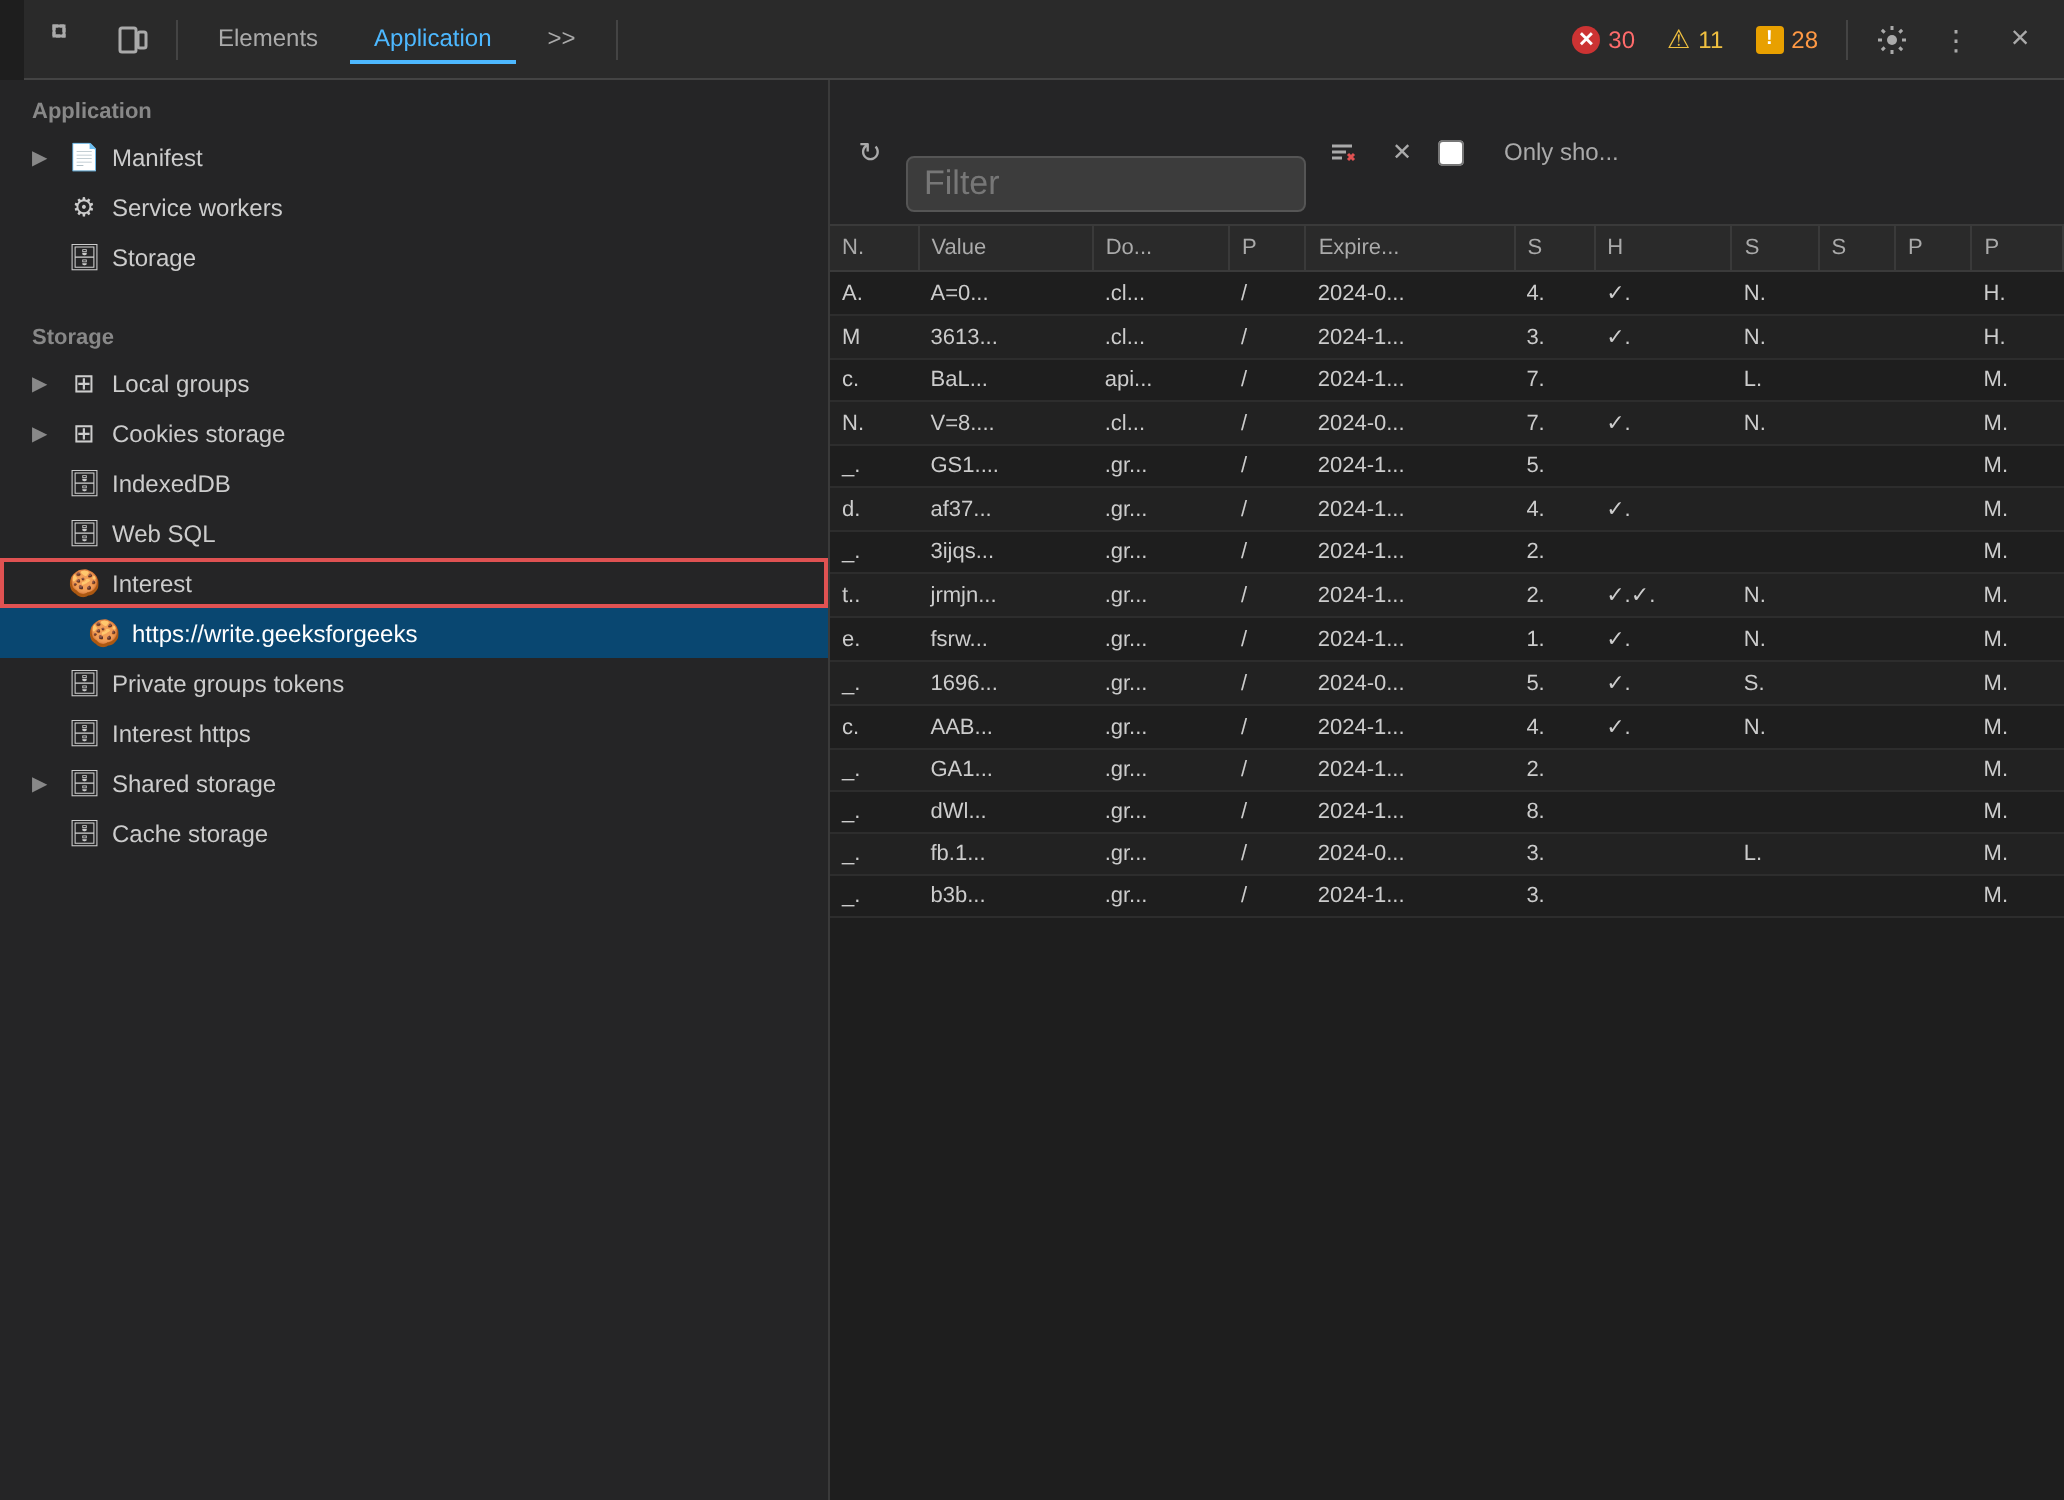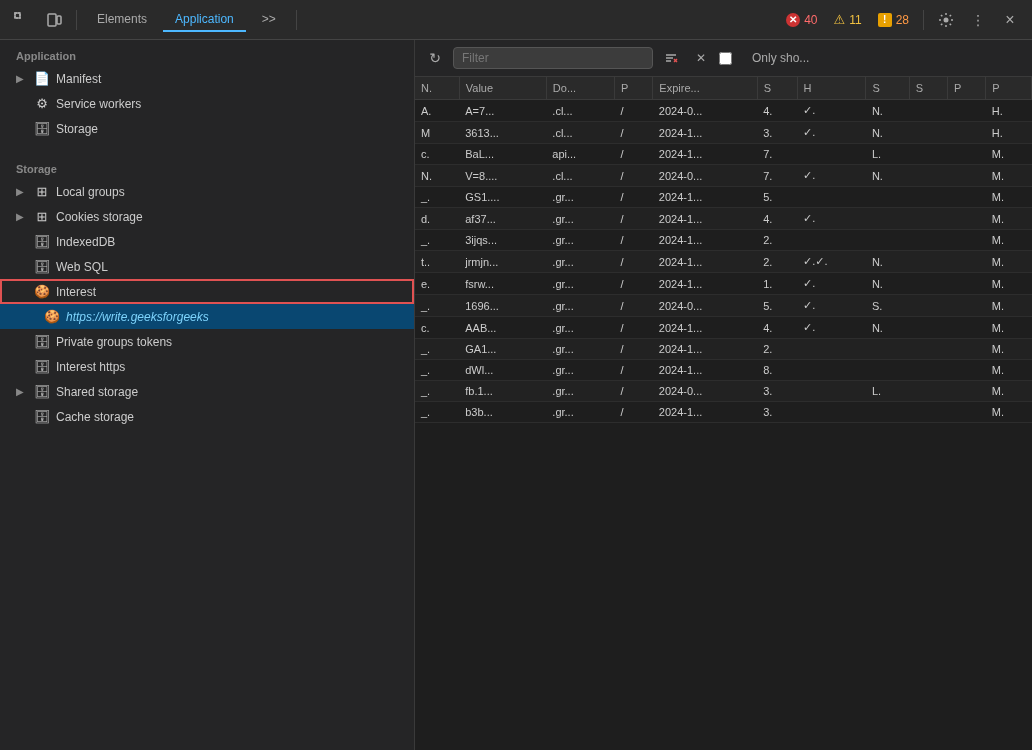--- a/index.html
+++ b/index.html
@@ -18,20 +18,21 @@
     
     .toolbar {
       display: flex;
       align-items: center;
       background: #2a2a2a;
       border-bottom: 1px solid #444;
       height: 40px;
       padding: 0 8px;
       gap: 4px;
       flex-shrink: 0;
+      margin-left: 12px;
     }
     .toolbar-icon {
       width: 28px; height: 28px;
       display: flex; align-items: center; justify-content: center;
       color: #aaa; cursor: pointer; border-radius: 4px;
       font-size: 14px;
     }
     .toolbar-tab {
       padding: 4px 12px;
       color: #aaa;
@@ -145,22 +146,23 @@
       display: flex; align-items: center; justify-content: center;
       cursor: pointer; color: #aaa; font-size: 14px; border-radius: 3px;
     }
     .filter-input {
       width: 200px;
       background: #3c3c3c;
       border: 1px solid #555;
       border-radius: 4px;
       color: #f97316;
       padding: 3px 8px;
-      font-size: 12px;
+      font-size: 17px;
       outline: none;
+      margin-top: 32px;
     }
     .filter-input::placeholder { color: #777; }
     .icon-btn {
       width: 24px; height: 24px;
       display: flex; align-items: center; justify-content: center;
       cursor: pointer; color: #aaa; font-size: 12px; border-radius: 3px;
     }
     .checkbox-label {
       display: flex; align-items: center; gap: 20px;
       color: #aaa; font-size: 12px; cursor: pointer;
@@ -219,21 +221,21 @@
     </svg>
   </div>
   <div class="toolbar-sep"></div>
   <div class="toolbar-tab">Elements</div>
   <div class="toolbar-tab active">Application</div>
   <div class="toolbar-tab">&gt;&gt;</div>
   <div class="toolbar-sep"></div>
   <div class="toolbar-spacer"></div>
   <div class="badge badge-red">
     <div class="badge-circle-red">✕</div>
-    <span>40</span>
+    <span>30</span>
   </div>
   <div class="badge badge-yellow">
     <span style="font-size:13px;">⚠</span>
     <span>11</span>
   </div>
   <div class="badge badge-orange">
     <div class="badge-excl">!</div>
     <span>28</span>
   </div>
   <div class="toolbar-sep"></div>
@@ -299,21 +301,21 @@
     </div>
 
     <div class="sidebar-item selected-box" style="position:relative;">
       <span class="arrow" style="width:12px;"></span>
       <span class="icon">🍪</span>
       <span>Interest</span>
     </div>
 
     <div class="sidebar-item active" style="padding-left: 44px;">
       <span class="icon">🍪</span>
-      <span style="color:#7dd3fc;font-style:italic;">https://write.geeksforgeeks</span>
+      <span style="color:#ffffff;">https://write.geeksforgeeks</span>
     </div>
 
     <div class="sidebar-item">
       <span class="arrow" style="width:12px;"></span>
       <span class="icon">🗄</span>
       <span>Private groups tokens</span>
     </div>
 
     <div class="sidebar-item">
       <span class="arrow" style="width:12px;"></span>
@@ -368,21 +370,21 @@
             <th>H</th>
             <th>S</th>
             <th>S</th>
             <th>P</th>
             <th>P</th>
           </tr>
         </thead>
         <tbody id="table-body">
         <tr>
               <td>A.</td>
-              <td>A=7...</td>
+              <td>A=0...</td>
               <td>.cl...</td>
               <td>/</td>
               <td>2024-0...</td>
               <td>4.</td>
               <td>✓.</td>
               <td>N.</td>
               <td></td>
               <td></td>
               <td>H.</td>
             </tr>

